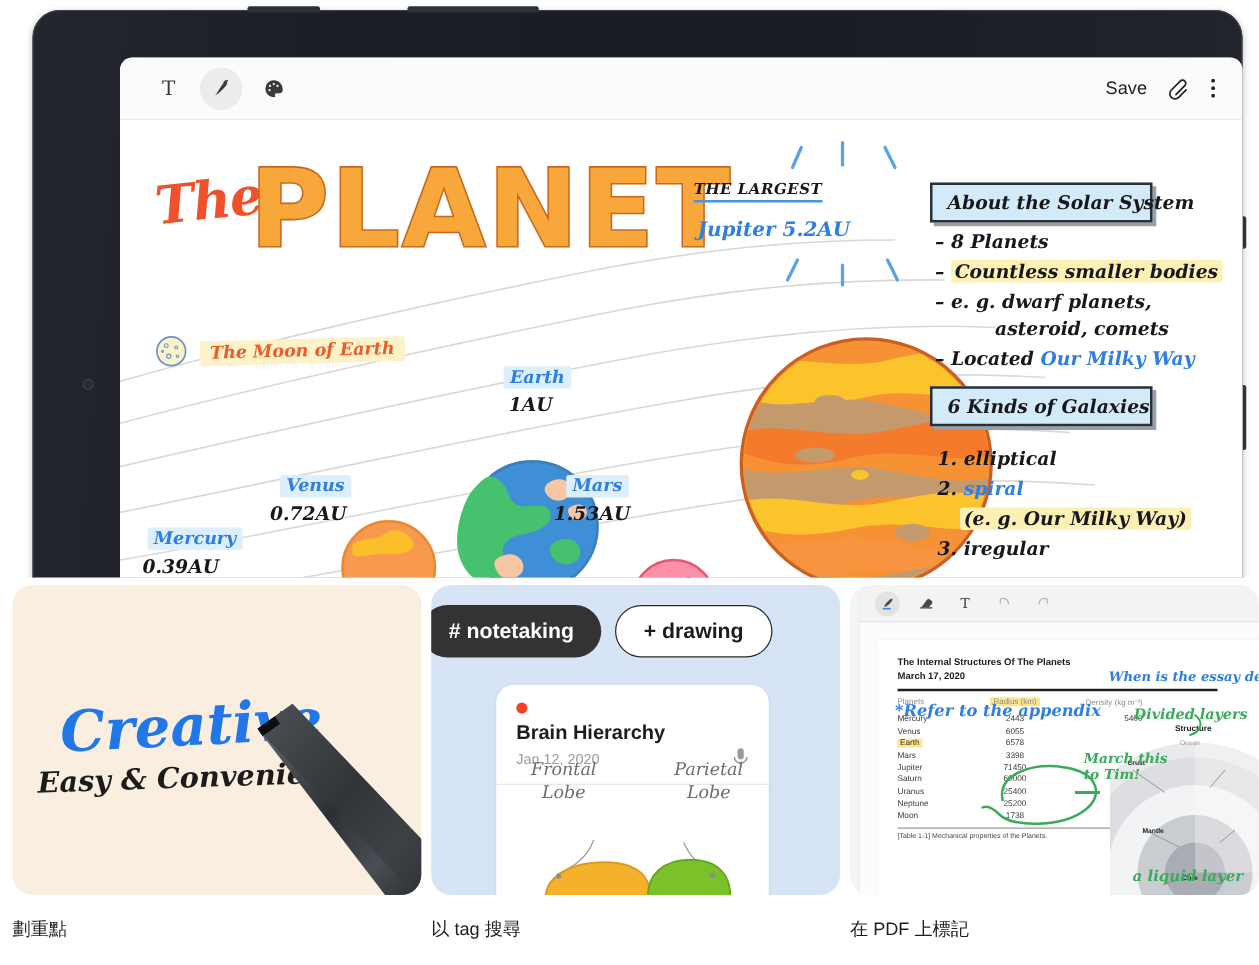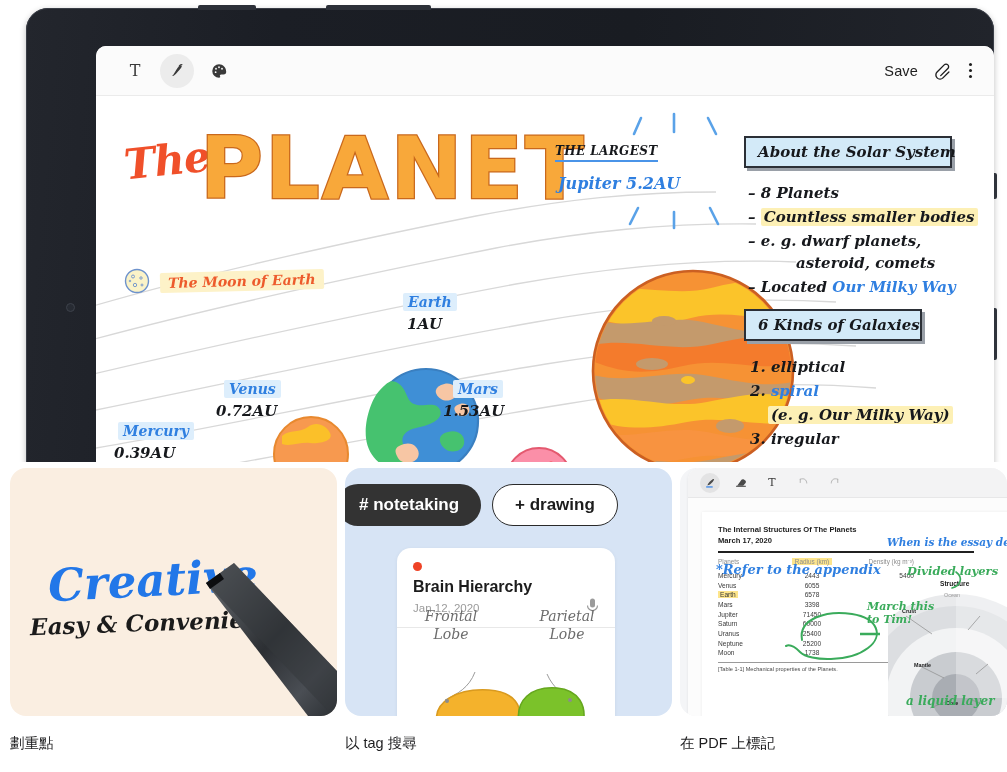--- a/index.html
+++ b/index.html
@@ -411,21 +411,21 @@
 
         <div class="pname" style="left:307px; top:197px;">Earth</div>
         <div class="pval" style="left:311px; top:219px;">1AU</div>
 
         <div class="pname" style="left:357px; top:284px;">Mars</div>
         <div class="pval" style="left:347px; top:306px;">1.53AU</div>
 
         <div id="largest-title">THE LARGEST</div>
         <div id="largest-sub">Jupiter 5.2AU</div>
 
-        <div class="nbox" style="left:648px; top:40px; width:208px;">
+        <div class="nbox" style="left:648px; top:50px; width:178px;">
           <div class="nbox-title">About the Solar System</div>
         </div>
         <div class="nline" style="left:652px; top:88px;">
           <span>–</span>&nbsp;<span>8 Planets</span>
         </div>
         <div class="nline" style="left:652px; top:136px;">
           <span>–</span>&nbsp;<span>e. g. dwarf planets,</span>
         </div>
         <div class="nline" style="left:652px; top:112px;">
           <span>–</span>&nbsp;<span class="hl-yellow">Countless smaller bodies</span>

